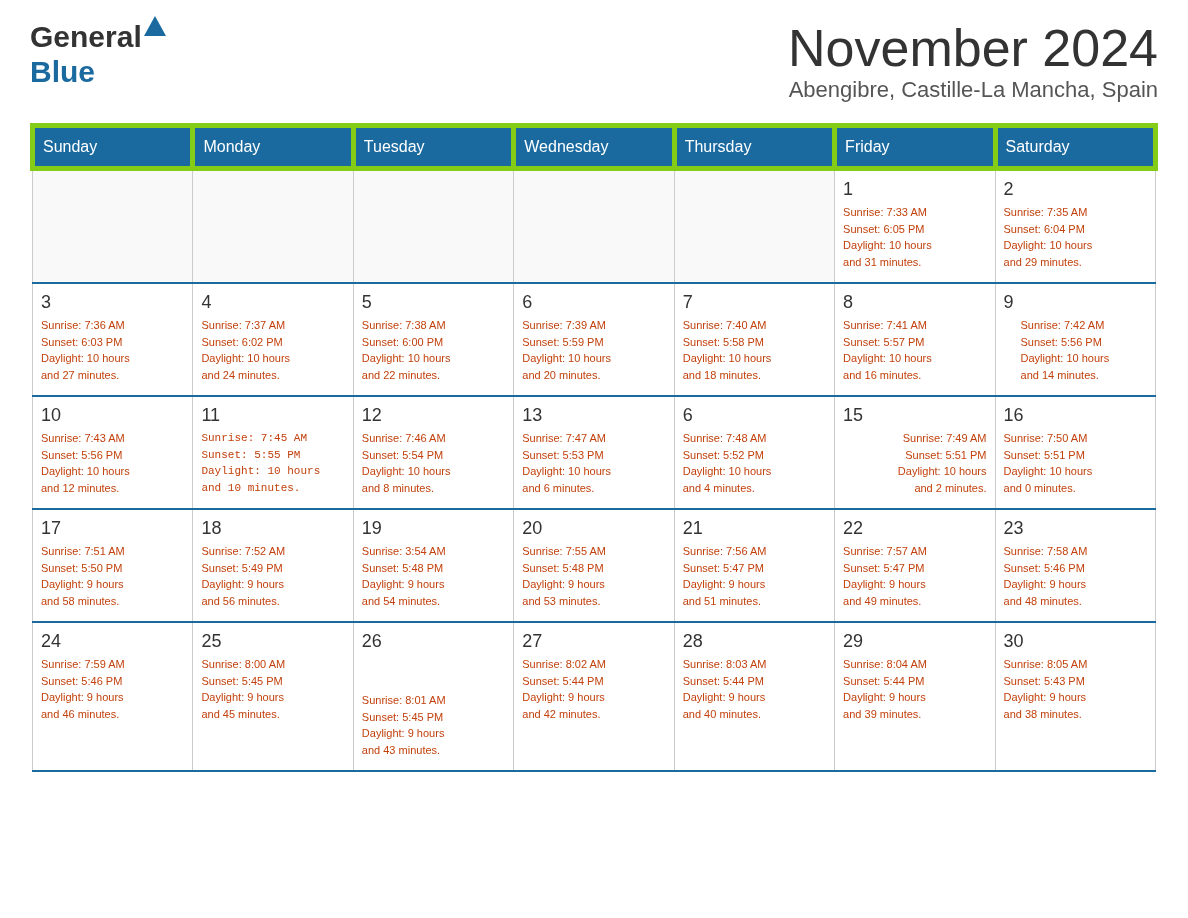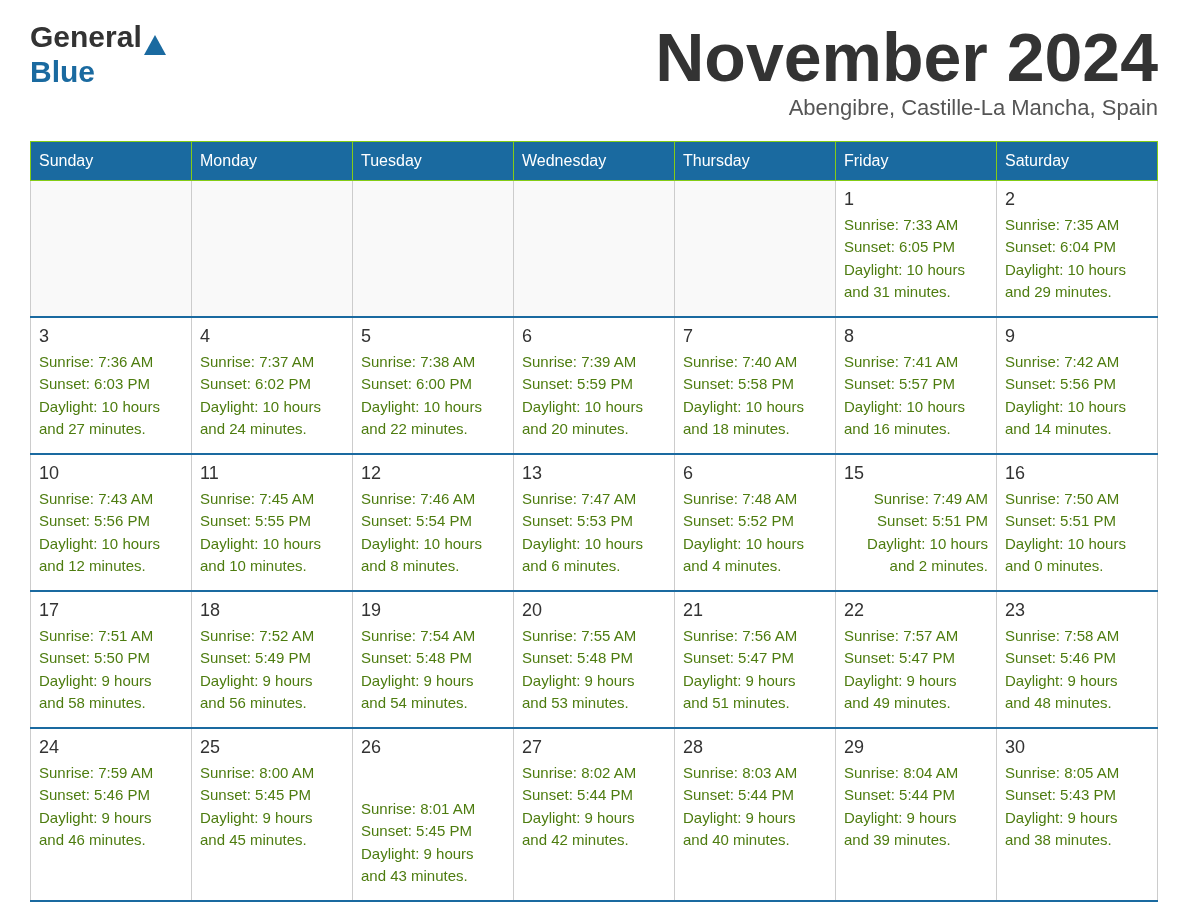--- a/index.html
+++ b/index.html
@@ -13,76 +13,76 @@
     .header-area {
       display: flex;
       justify-content: space-between;
       align-items: flex-start;
       margin-bottom: 20px;
     }
     .title-area {
       text-align: right;
     }
     .month-title {
-      font-size: 68px;
-      font-weight: 700;
+      font-size: 52px;
+      font-weight: 400;
       color: #333;
       line-height: 1.1;
     }
     .location-title {
       font-size: 22px;
       color: #555;
       font-weight: normal;
       margin-left: 28px;
     }
     table {
       width: 100%;
       border-collapse: collapse;
     }
     thead th {
       background-color: #1a6aa0;
       color: white;
       padding: 10px 8px;
       text-align: left;
       font-size: 16px;
       font-weight: normal;
-      border: 1px solid #84cc16;
+      border: 5px solid #84cc16;
     }
     tbody td {
       vertical-align: top;
       padding: 8px 8px 12px 8px;
       border: 1px solid #ccc;
       width: 14.28%;
       min-height: 100px;
       background: #fff;
     }
     .day-num {
       font-size: 18px;
       color: #333;
       font-weight: normal;
       display: block;
       margin-bottom: 4px;
     }
     .day-info {
-      font-size: 15px;
-      color: #4d7c0f;
+      font-size: 11px;
+      color: #c2410c;
       line-height: 1.5;
     }
     tbody tr {
       border-bottom: 2px solid #1a6aa0;
     }
     tbody td:first-child {
       border-left: 1px solid #ccc;
     }
     .empty-cell {
       background: #f9f9f9;
     }
     .logo-wrapper {
       display: flex;
-      align-items: flex-end;
+      align-items: flex-start;
     }
     .logo-line1 {
       font-size: 30px;
       font-weight: bold;
       color: #333;
     }
     .logo-line2 {
       font-size: 30px;
       font-weight: bold;
       color: #1a6aa0;
@@ -184,37 +184,37 @@
         </td>
         <td>
           <span class="day-num">8</span>
           <div class="day-info" style="white-space: pre-line;">Sunrise: 7:41 AM
 Sunset: 5:57 PM
 Daylight: 10 hours
 and 16 minutes.</div>
         </td>
         <td>
           <span class="day-num">9</span>
-          <div class="day-info" style="white-space: pre-line;">Sunrise: 7:42 AM
+          <div class="day-info" style="white-space: pre-line; margin-left: 17px;">Sunrise: 7:42 AM
 Sunset: 5:56 PM
 Daylight: 10 hours
 and 14 minutes.</div>
         </td>
       </tr>
       <tr>
         <td>
           <span class="day-num">10</span>
           <div class="day-info" style="white-space: pre-line;">Sunrise: 7:43 AM
 Sunset: 5:56 PM
 Daylight: 10 hours
 and 12 minutes.</div>
         </td>
         <td>
           <span class="day-num">11</span>
-          <div class="day-info" style="white-space: pre-line;">Sunrise: 7:45 AM
+          <div class="day-info" style="white-space: pre-line; font-family: Liberation Mono, monospace;">Sunrise: 7:45 AM
 Sunset: 5:55 PM
 Daylight: 10 hours
 and 10 minutes.</div>
         </td>
         <td>
           <span class="day-num">12</span>
           <div class="day-info" style="white-space: pre-line;">Sunrise: 7:46 AM
 Sunset: 5:54 PM
 Daylight: 10 hours
 and 8 minutes.</div>
@@ -258,21 +258,21 @@
         </td>
         <td>
           <span class="day-num">18</span>
           <div class="day-info" style="white-space: pre-line;">Sunrise: 7:52 AM
 Sunset: 5:49 PM
 Daylight: 9 hours
 and 56 minutes.</div>
         </td>
         <td>
           <span class="day-num">19</span>
-          <div class="day-info" style="white-space: pre-line;">Sunrise: 7:54 AM
+          <div class="day-info" style="white-space: pre-line;">Sunrise: 3:54 AM
 Sunset: 5:48 PM
 Daylight: 9 hours
 and 54 minutes.</div>
         </td>
         <td>
           <span class="day-num">20</span>
           <div class="day-info" style="white-space: pre-line;">Sunrise: 7:55 AM
 Sunset: 5:48 PM
 Daylight: 9 hours
 and 53 minutes.</div>

